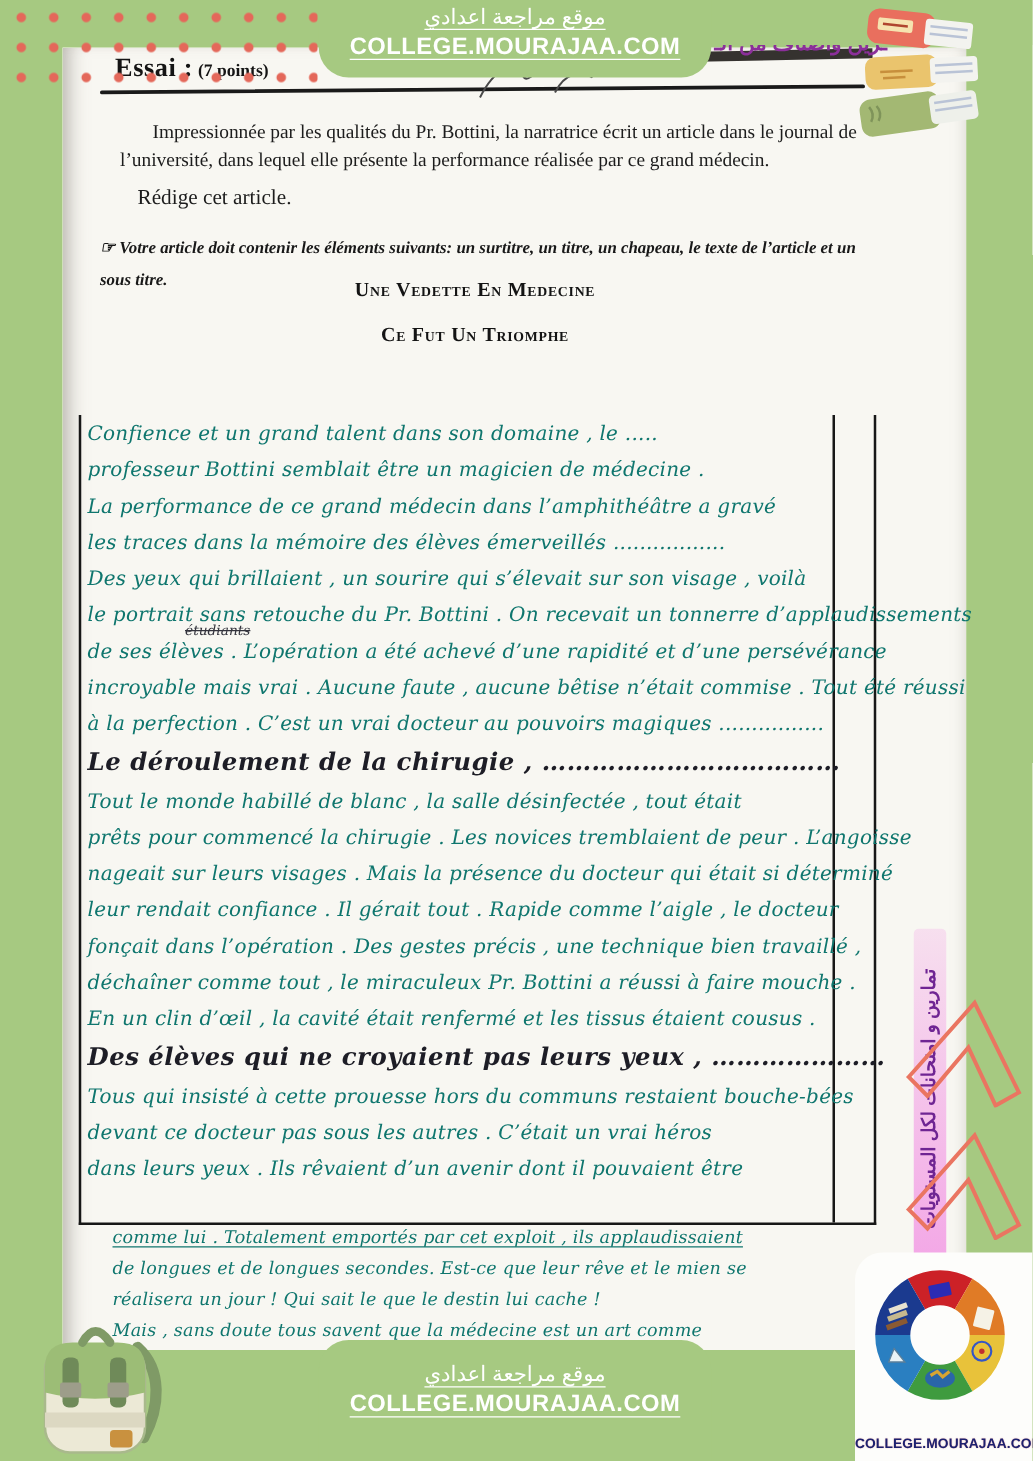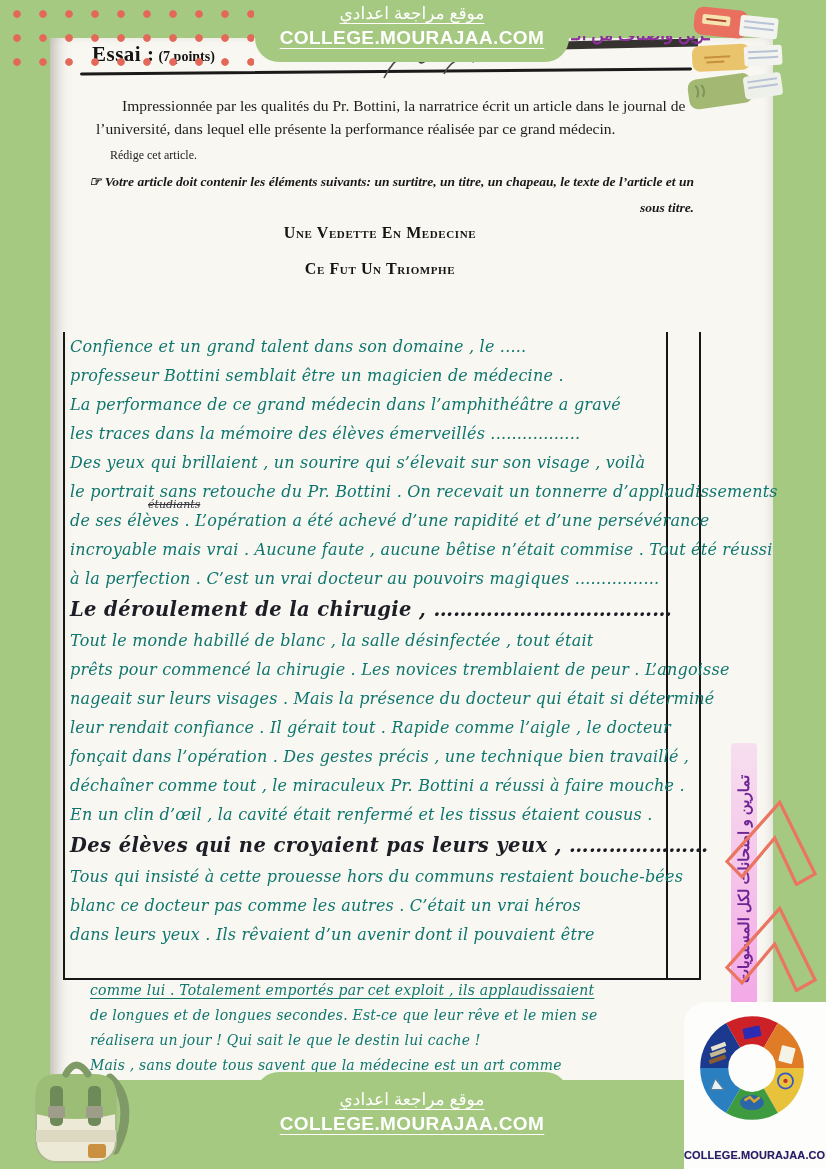--- a/index.html
+++ b/index.html
@@ -11,23 +11,23 @@
   .dark-strip{position:absolute;left:508px;top:2px;width:140px;height:8px;background:#35322f;transform:rotate(-1.2deg);}
   .purple-frag{position:absolute;left:500px;top:-14px;width:160px;height:26px;overflow:hidden;
                color:#8b2f9a;font-weight:bold;font-size:17px;direction:rtl;}
   .essai-row{position:absolute;left:42px;top:4px;font-family:"Liberation Serif",serif;color:#141414;}
   .essai-label{font-weight:bold;font-size:21px;letter-spacing:.5px;}
   .essai-points{font-weight:bold;font-size:14px;}
   .rule{position:absolute;left:30px;top:32px;width:612px;height:3px;background:#1a1a1a;transform:rotate(-.45deg);border-radius:2px;}
   .prompt{position:absolute;left:34px;top:44px;width:604px;margin:12px;font-family:"Liberation Serif",serif;
           font-size:15.5px;line-height:1.5;color:#1c1c1c;text-indent:26px;}
   .prompt2{position:absolute;left:34px;top:110px;width:604px;margin:0;font-family:"Liberation Serif",serif;
-          font-size:12px;color:#1c1c1c;text-indent:26px;}
-  .instruction{position:absolute;left:30px;top:131px;width:614px;margin:0;font-family:"Liberation Serif",serif;
-          font-style:italic;font-weight:bold;font-size:13.5px;line-height:1.9;color:#181818;text-align:right;}
+          font-size:17px;color:#1c1c1c;text-indent:26px;}
+  .instruction{position:absolute;left:30px;top:147px;width:614px;margin:0;font-family:"Liberation Serif",serif;
+          font-style:italic;font-weight:bold;font-size:13.5px;line-height:1.9;color:#181818;}
   .surtitre,.titre{position:absolute;left:0;width:660px;text-align:center;font-family:"Liberation Serif",serif;
           font-variant:small-caps;font-weight:600;font-size:16px;letter-spacing:.6px;color:#141414;}
   .surtitre{top:186px;}
   .titre{top:222px;}
   
   .essay-box{position:absolute;left:13px;top:294px;width:634px;height:646px;
              border-left:2px solid #171717;border-right:2px solid #171717;border-bottom:2px solid #171717;}
   .essay-vline{position:absolute;left:616px;top:294px;height:646px;width:0;border-left:2px solid #171717;}
   
   .hw{position:absolute;left:20px;top:299px;width:600px;}
@@ -108,21 +108,21 @@
       <div class="hw-heading">Le déroulement de la chirugie , ………………………………</div>
       <div class="hw-line">Tout le monde habillé de blanc , la salle désinfectée , tout était</div>
       <div class="hw-line">prêts pour commencé la chirugie . Les novices tremblaient de peur . L’angoisse</div>
       <div class="hw-line">nageait sur leurs visages . Mais la présence du docteur qui était si déterminé</div>
       <div class="hw-line">leur rendait confiance . Il gérait tout . Rapide comme l’aigle , le docteur</div>
       <div class="hw-line">fonçait dans l’opération . Des gestes précis , une technique bien travaillé ,</div>
       <div class="hw-line">déchaîner comme tout , le miraculeux Pr. Bottini a réussi à faire mouche .</div>
       <div class="hw-line">En un clin d’œil , la cavité était renfermé et les tissus étaient cousus .</div>
       <div class="hw-heading">Des élèves qui ne croyaient pas leurs yeux , …………………</div>
       <div class="hw-line">Tous qui insisté à cette prouesse hors du communs restaient bouche-bées</div>
-      <div class="hw-line">blanc ce docteur pas comme les autres . C’était un vrai héros</div>
+      <div class="hw-line">devant ce docteur pas sous les autres . C’était un vrai héros</div>
       <div class="hw-line">dans leurs yeux . Ils rêvaient d’un avenir dont il pouvaient être</div>
     </div>
     <div class="hw-correction">étudiants</div>
 
     <div class="hw-below">
       <div class="hw-line hw-underlined">comme lui . Totalement emportés par cet exploit , ils applaudissaient</div>
       <div class="hw-line">de longues et de longues secondes. Est-ce que leur rêve et le mien se</div>
       <div class="hw-line">réalisera un jour ! Qui sait le que le destin lui cache !</div>
       <div class="hw-line">Mais , sans doute tous savent que la médecine est un art comme</div>
       <div class="hw-line">cteur a dit « Chiru</div>

